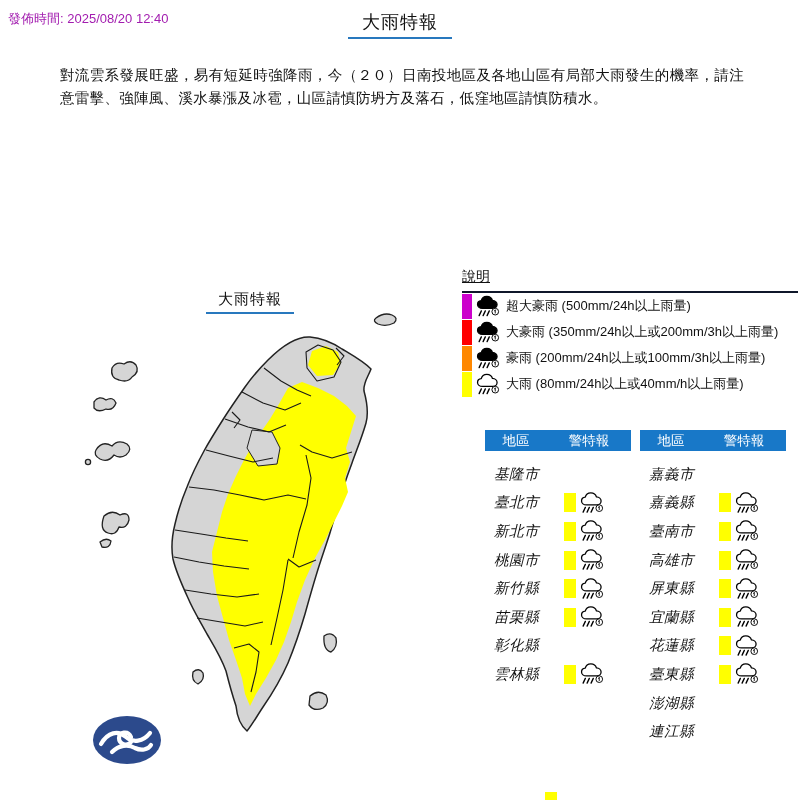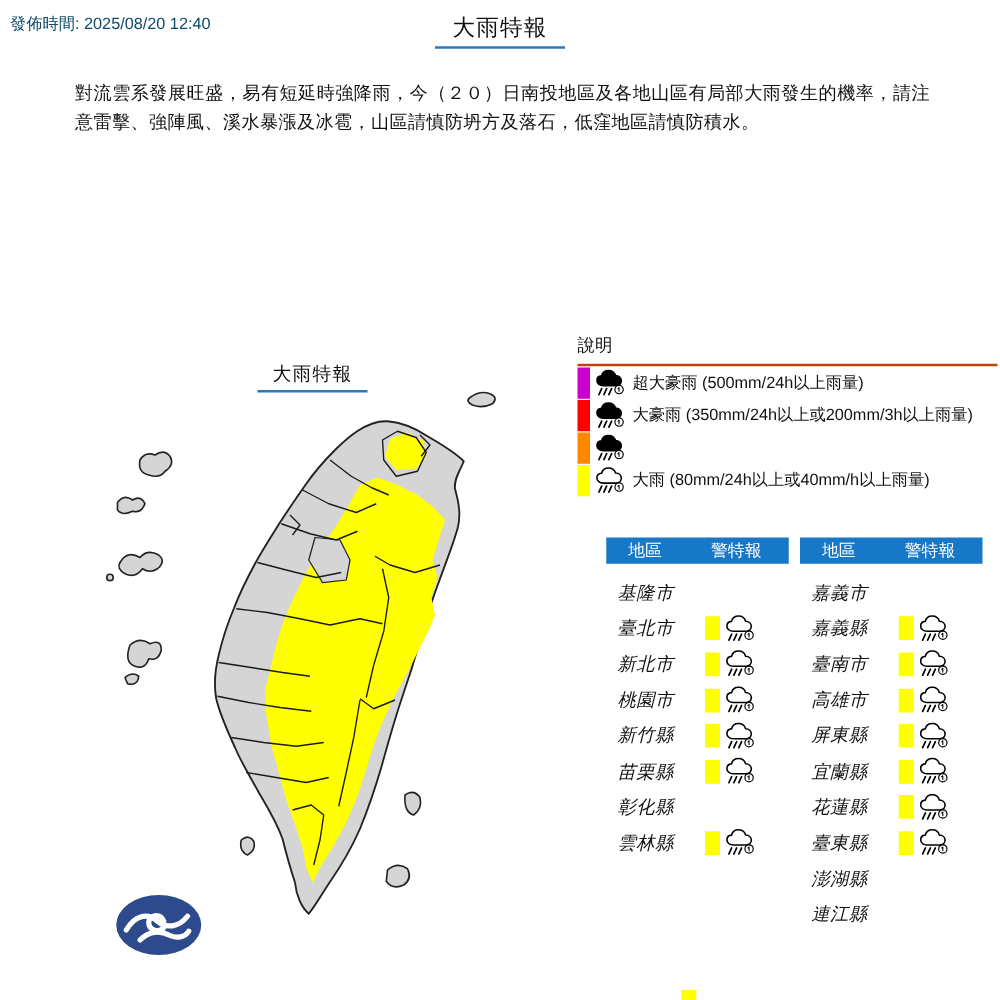--- a/index.html
+++ b/index.html
@@ -4,38 +4,38 @@
 <style>
   html,body{margin:0;padding:0;}
   body{
     width:800px;height:800px;background:#ffffff;
     font-family:"Liberation Sans","DejaVu Sans",sans-serif;
     color:#111;position:relative;overflow:hidden;
   }
   .page{position:absolute;inset:0;}
 
   
-  .publish-time{position:absolute;left:8px;top:10px;font-size:13px;color:#0c4a6e;}
+  .publish-time{position:absolute;left:8px;top:10px;font-size:13px;color:#a21caf;}
   .page-title-wrap{position:absolute;left:0;top:10px;width:100%;text-align:center;}
   .page-title{display:inline-block;font-size:18px;letter-spacing:1px;
     padding:0 14px 3px;border-bottom:2px solid #2878be;}
 
   
   .description{position:absolute;left:60px;top:64px;width:684px;margin:0;
     font-size:14.5px;line-height:1.62;letter-spacing:.3px;text-align:justify;}
 
   
   .map-svg{position:absolute;left:80px;top:270px;width:382px;height:530px;}
   .map-label-wrap{position:absolute;left:150px;top:290px;width:200px;text-align:center;}
   .map-label{display:inline-block;font-size:15px;letter-spacing:1px;
     padding:0 12px 3px;border-bottom:2px solid #2878be;}
 
   
   .legend{position:absolute;left:462px;top:268px;width:336px;}
-  .legend-title{font-size:14px;padding-bottom:5px;border-bottom:2px solid #c2410c;}
+  .legend-title{font-size:14px;padding-bottom:5px;border-bottom:2px solid #0f172a;text-decoration:underline;}
   .legend-item{display:flex;align-items:center;height:26px;margin:0 0;}
   .swatch{width:10px;height:25px;flex:0 0 10px;}
   .licon{width:27px;height:25px;margin:0 4px 0 3px;flex:0 0 27px;}
   .licon svg,.bicon svg{width:100%;height:100%;display:block;}
   .llabel{font-size:13px;white-space:nowrap;}
 
   
   .tables{position:absolute;left:485px;top:430px;display:flex;gap:9px;}
   .rtable{width:146px;}
   .rt-head{height:21px;background:#1878c8;color:#fff;display:flex;align-items:center;font-size:13.5px;}
@@ -163,20 +163,21 @@
         <div class="legend-item">
           <span class="swatch" style="background:#ff8800"></span>
           <span class="licon">
             <svg viewBox="0 0 34 28" xmlns="http://www.w3.org/2000/svg">
               <path d="M9.5 16.5C5.8 16.5 3.2 14.2 3.2 11.4 3.2 8.8 5.2 6.8 7.9 6.6 8.6 3.4 11.5 1.2 14.9 1.2c3.4 0 6.2 2.1 7.1 5.2 3.3 0.1 5.8 2.4 5.8 5.2 0 2.7-2.2 4.9-5.2 4.9Z" fill="#000" stroke="#000" stroke-width="1.6" stroke-linejoin="round"></path>
               <path d="M8 19.5 5.2 25.5M13 19.5 10.2 25.5M18 19.5 15.2 25.5" stroke="#000" stroke-width="1.7" stroke-linecap="round"></path>
               <circle cx="25.5" cy="20.5" r="4.2" fill="#fff" stroke="#000" stroke-width="1.2"></circle>
               <path d="M25.5 18.7v3.6M24.4 19.5l1.1-0.8" stroke="#000" stroke-width="1.1" stroke-linecap="round"></path>
             </svg>
           </span>
+          <span class="llabel">豪雨 (200mm/24h以上或100mm/3h以上雨量)</span>
         </div>
         <div class="legend-item">
           <span class="swatch" style="background:#ffff00"></span>
           <span class="licon">
             <svg viewBox="0 0 34 28" xmlns="http://www.w3.org/2000/svg">
               <path d="M9.5 16.5C5.8 16.5 3.2 14.2 3.2 11.4 3.2 8.8 5.2 6.8 7.9 6.6 8.6 3.4 11.5 1.2 14.9 1.2c3.4 0 6.2 2.1 7.1 5.2 3.3 0.1 5.8 2.4 5.8 5.2 0 2.7-2.2 4.9-5.2 4.9Z" fill="#fff" stroke="#000" stroke-width="1.6" stroke-linejoin="round"></path>
               <path d="M8 19.5 5.2 25.5M13 19.5 10.2 25.5M18 19.5 15.2 25.5" stroke="#000" stroke-width="1.7" stroke-linecap="round"></path>
               <circle cx="25.5" cy="20.5" r="4.2" fill="#fff" stroke="#000" stroke-width="1.2"></circle>
               <path d="M25.5 18.7v3.6M24.4 19.5l1.1-0.8" stroke="#000" stroke-width="1.1" stroke-linecap="round"></path>
             </svg>

